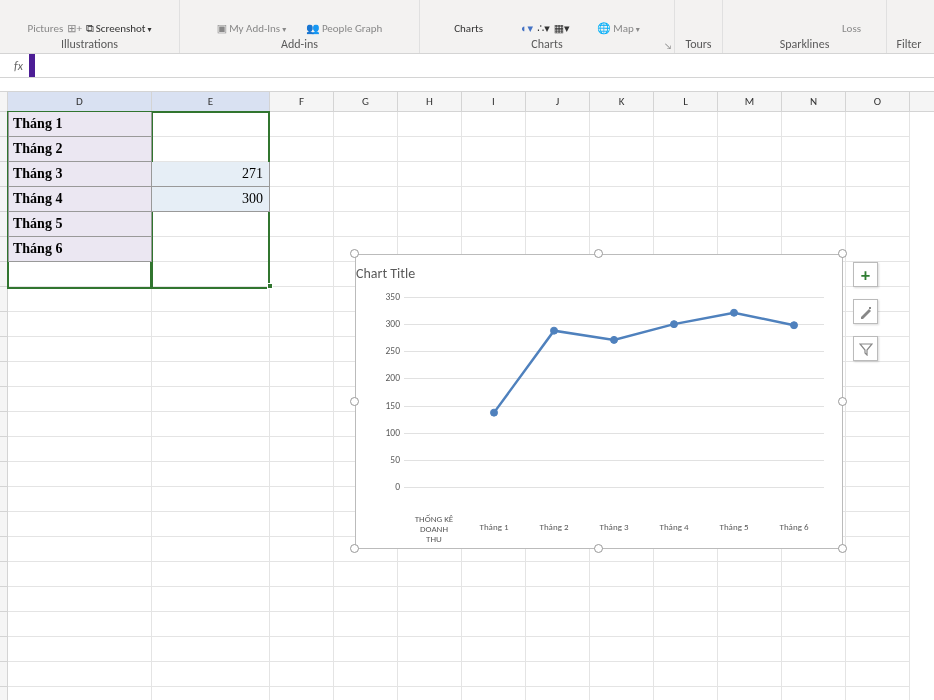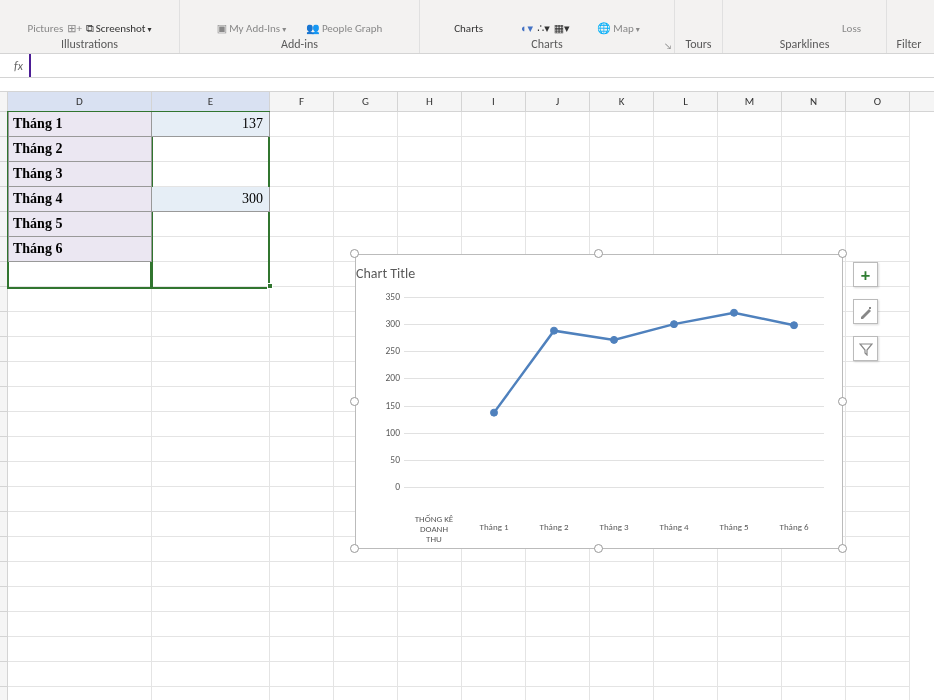--- a/index.html
+++ b/index.html
@@ -8,21 +8,21 @@
   .ribbon { height: 54px; background: #f3f2f1; border-bottom: 1px solid #d4d4d4; display: flex; position: relative; }
   .ribbon-group { display: flex; flex-direction: column; align-items: center; justify-content: flex-end; height: 100%; border-right: 1px solid #e0e0e0; padding: 0 8px 2px 8px; }
   .ribbon-group-top { display: flex; align-items: center; gap: 4px; color: #444; font-size: 11px; }
   .ribbon-group-label { font-size: 12px; color: #5a5a5a; margin-top: 2px; }
   .ribbon-item { display: flex; align-items: center; gap: 2px; color: #888; }
   .ribbon-item.enabled { color: #333; }
   .group-dialog { position:absolute; right:2px; bottom:2px; font-size:9px; color:#888;}
 
   .formula-bar { height: 24px; background: #fff; border-bottom: 1px solid #d4d4d4; display: flex; align-items: center; }
   .name-box { width: 8px; }
-  .fx-label { font-style: italic; color: #666; padding: 0 6px; font-size: 12px; border-right:2px solid #4c1d95; height:100%; display:flex; align-items:center;}
+  .fx-label { font-style: italic; color: #666; padding: 0 6px; font-size: 12px; border-right:6px solid #4c1d95; height:100%; display:flex; align-items:center;}
   .formula-input { flex: 1; border: none; outline: none; padding: 0 4px; font-size: 12px; height:100%; }
 
   .spacer-bar { height: 14px; background: #fff; border-bottom: 1px solid #d4d4d4; }
 
   .sheet-area { position: relative; background: #fff; }
   .col-headers { display: flex; height: 20px; background: #f5f5f5; border-bottom: 1px solid #d4d4d4; }
   .row-header-corner { width: 8px; background: #f5f5f5; border-right: 1px solid #d4d4d4; }
   .col-header { width: 64px; text-align: center; font-size: 11px; color: #333; border-right: 1px solid #d4d4d4; line-height: 20px; background:#f5f5f5;}
   .col-header.selected { background: #d9e1f2; }
   .col-header.wide { width: 144px; }
@@ -518,27 +518,27 @@
         <div class="cell"></div>
         <div class="cell"></div>
         <div class="cell"></div>
         <div class="cell"></div>
       </div>
     </div>
 
   <div class="data-table" style="top: 20px; position: absolute; z-index: 5;">
     <div class="data-row">
       <div class="data-cell-d">Tháng 1</div>
-      <div class="data-cell-e">137</div>
     </div>
     <div class="data-row">
       <div class="data-cell-d">Tháng 2</div>
     </div>
     <div class="data-row">
       <div class="data-cell-d">Tháng 3</div>
+      <div class="data-cell-e">271</div>
     </div>
     <div class="data-row">
       <div class="data-cell-d">Tháng 4</div>
       <div class="data-cell-e">300</div>
     </div>
     <div class="data-row">
       <div class="data-cell-d">Tháng 5</div>
     </div>
     <div class="data-row">
       <div class="data-cell-d">Tháng 6</div>

